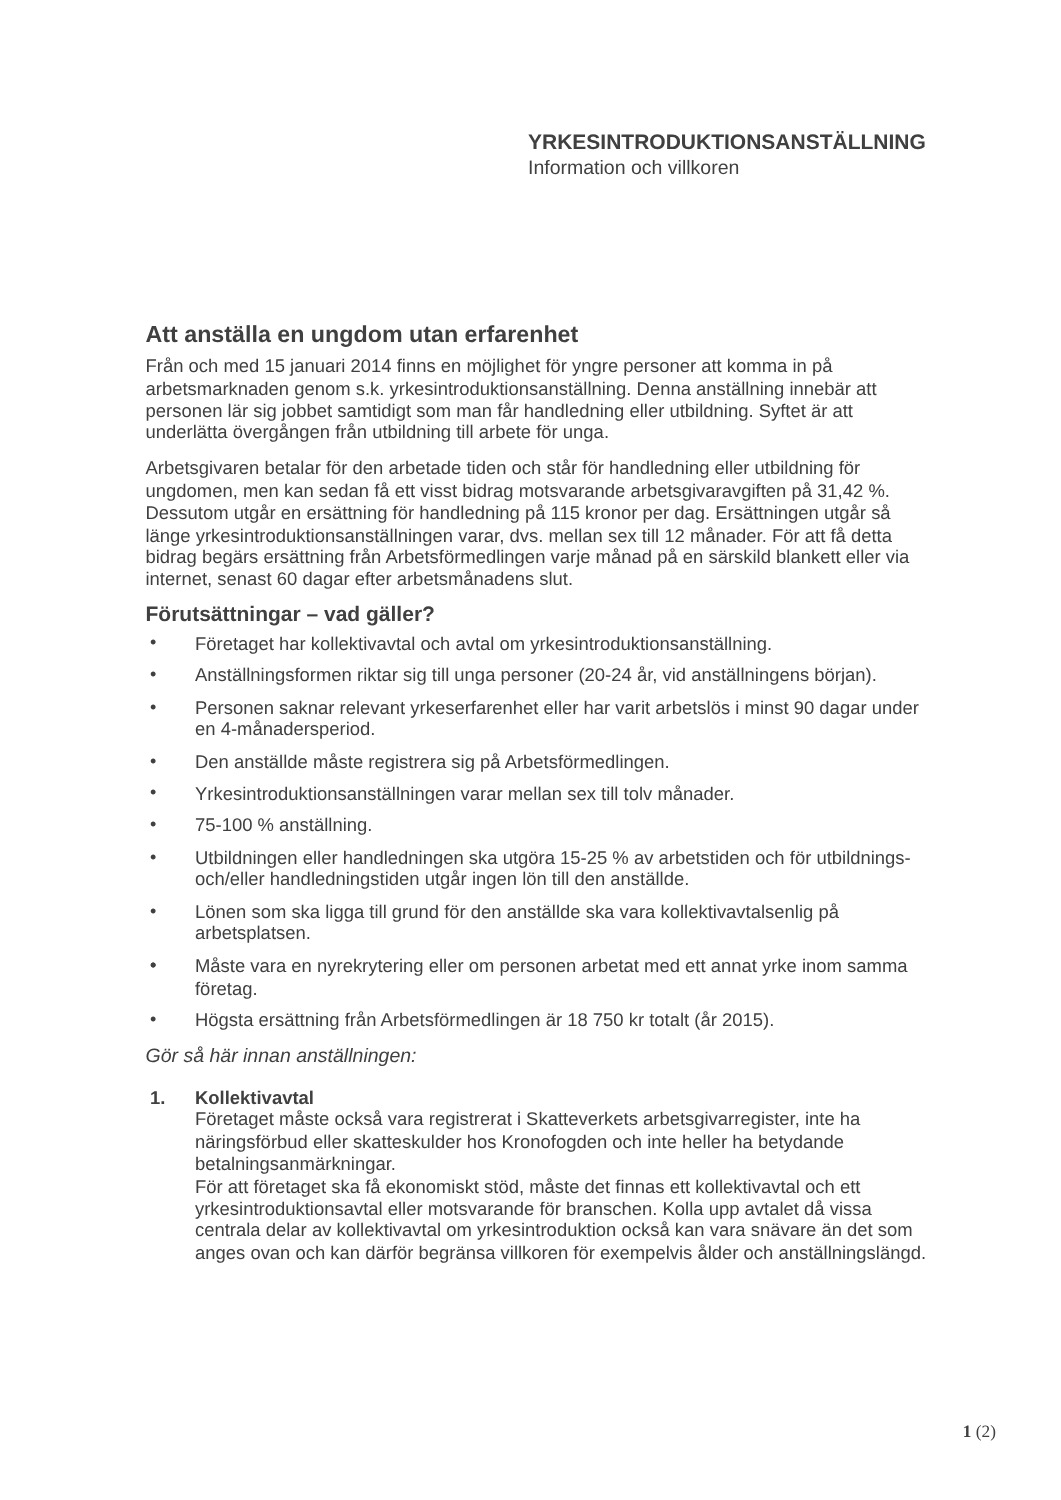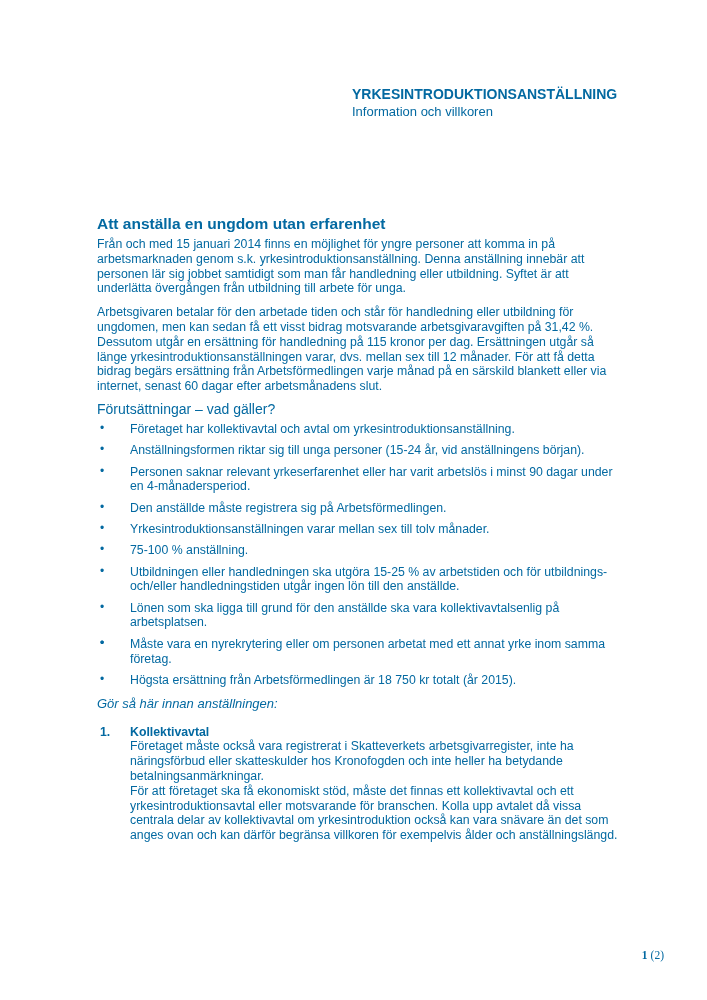--- a/index.html
+++ b/index.html
@@ -5,39 +5,39 @@
   html, body { margin: 0; padding: 0; background: #ffffff; }
   .page {
     position: relative;
     width: 707px;
     height: 1000px;
     background: #ffffff;
     overflow: hidden;
     font-family: "Liberation Sans", "DejaVu Sans", sans-serif;
     font-size: 12.3px;
     line-height: 14.8px;
-    color: #0369a1;
+    color: #404040;
   }
 
   
   .doc-header { position: absolute; left: 352px; top: 85px; }
   .doc-title { font-size: 14px; font-weight: 700; line-height: 18px; white-space: nowrap; }
   .doc-subtitle { font-size: 13px; line-height: 17px; }
 
   
   .content { position: absolute; left: 97px; top: 214px; width: 575px; }
 
   h1.intro-heading {
     font-size: 15.5px; line-height: 20px; font-weight: 700;
     margin: 0 0 3px 0;
   }
   .para { margin: 0 0 9px 0; white-space: pre-line; }
 
   h2.req-heading {
-    font-size: 14px; line-height: 18px; font-weight: 400;
+    font-size: 14px; line-height: 18px; font-weight: 700;
     margin: -3px 0 4px 0;
   }
 
   ul.checklist { list-style: none; margin: 0; padding: 0; }
   li.checklist-item {
     position: relative;
     padding-left: 33px;
     margin-bottom: 6.5px;
     white-space: pre-line;
   }
@@ -85,21 +85,21 @@
 ungdomen, men kan sedan få ett visst bidrag motsvarande arbetsgivaravgiften på 31,42 %.
 Dessutom utgår en ersättning för handledning på 115 kronor per dag. Ersättningen utgår så
 länge yrkesintroduktionsanställningen varar, dvs. mellan sex till 12 månader. För att få detta
 bidrag begärs ersättning från Arbetsförmedlingen varje månad på en särskild blankett eller via
 internet, senast 60 dagar efter arbetsmånadens slut.</p>
 
     <h2 class="req-heading">Förutsättningar – vad gäller?</h2>
 
     <ul class="checklist">
       <li class="checklist-item"><span class="bullet">•</span><span class="li-text">Företaget har kollektivavtal och avtal om yrkesintroduktionsanställning.</span></li>
-      <li class="checklist-item"><span class="bullet">•</span><span class="li-text">Anställningsformen riktar sig till unga personer (15-24 år, vid anställningens början).</span></li>
+      <li class="checklist-item"><span class="bullet">•</span><span class="li-text">Anställningsformen riktar sig till unga personer (20-24 år, vid anställningens början).</span></li>
       <li class="checklist-item"><span class="bullet">•</span><span class="li-text">Personen saknar relevant yrkeserfarenhet eller har varit arbetslös i minst 90 dagar under
 en 4-månadersperiod.</span></li>
       <li class="checklist-item"><span class="bullet">•</span><span class="li-text">Den anställde måste registrera sig på Arbetsförmedlingen.</span></li>
       <li class="checklist-item"><span class="bullet">•</span><span class="li-text">Yrkesintroduktionsanställningen varar mellan sex till tolv månader.</span></li>
       <li class="checklist-item"><span class="bullet">•</span><span class="li-text">75-100 % anställning.</span></li>
       <li class="checklist-item"><span class="bullet">•</span><span class="li-text">Utbildningen eller handledningen ska utgöra 15-25 % av arbetstiden och för utbildnings-
 och/eller handledningstiden utgår ingen lön till den anställde.</span></li>
       <li class="checklist-item"><span class="bullet">•</span><span class="li-text">Lönen som ska ligga till grund för den anställde ska vara kollektivavtalsenlig på
 arbetsplatsen.</span></li>
       <li class="checklist-item"><span class="bullet">•</span></li>

